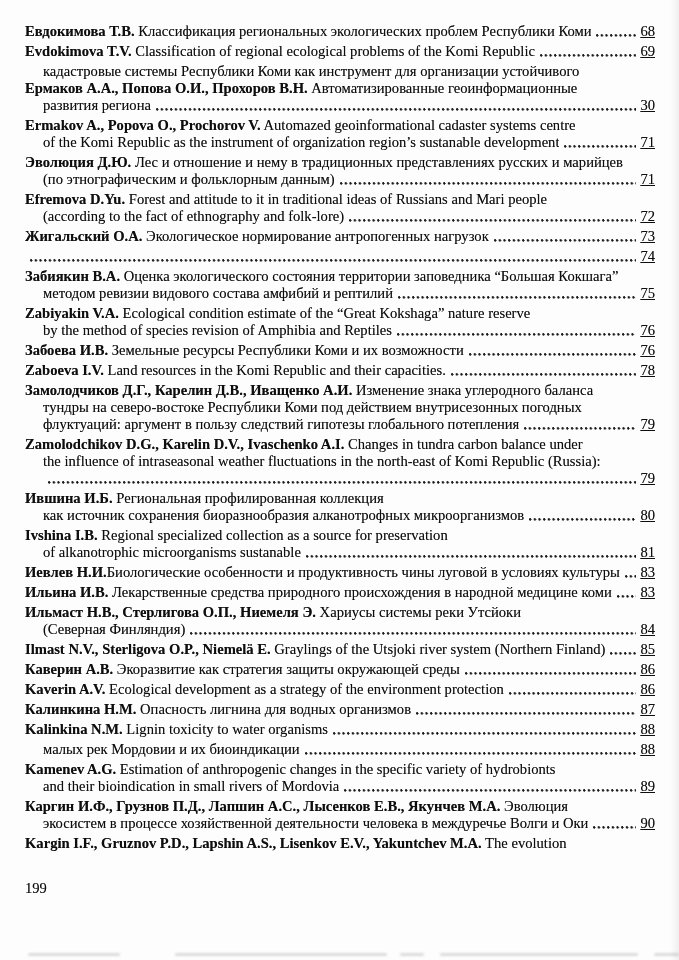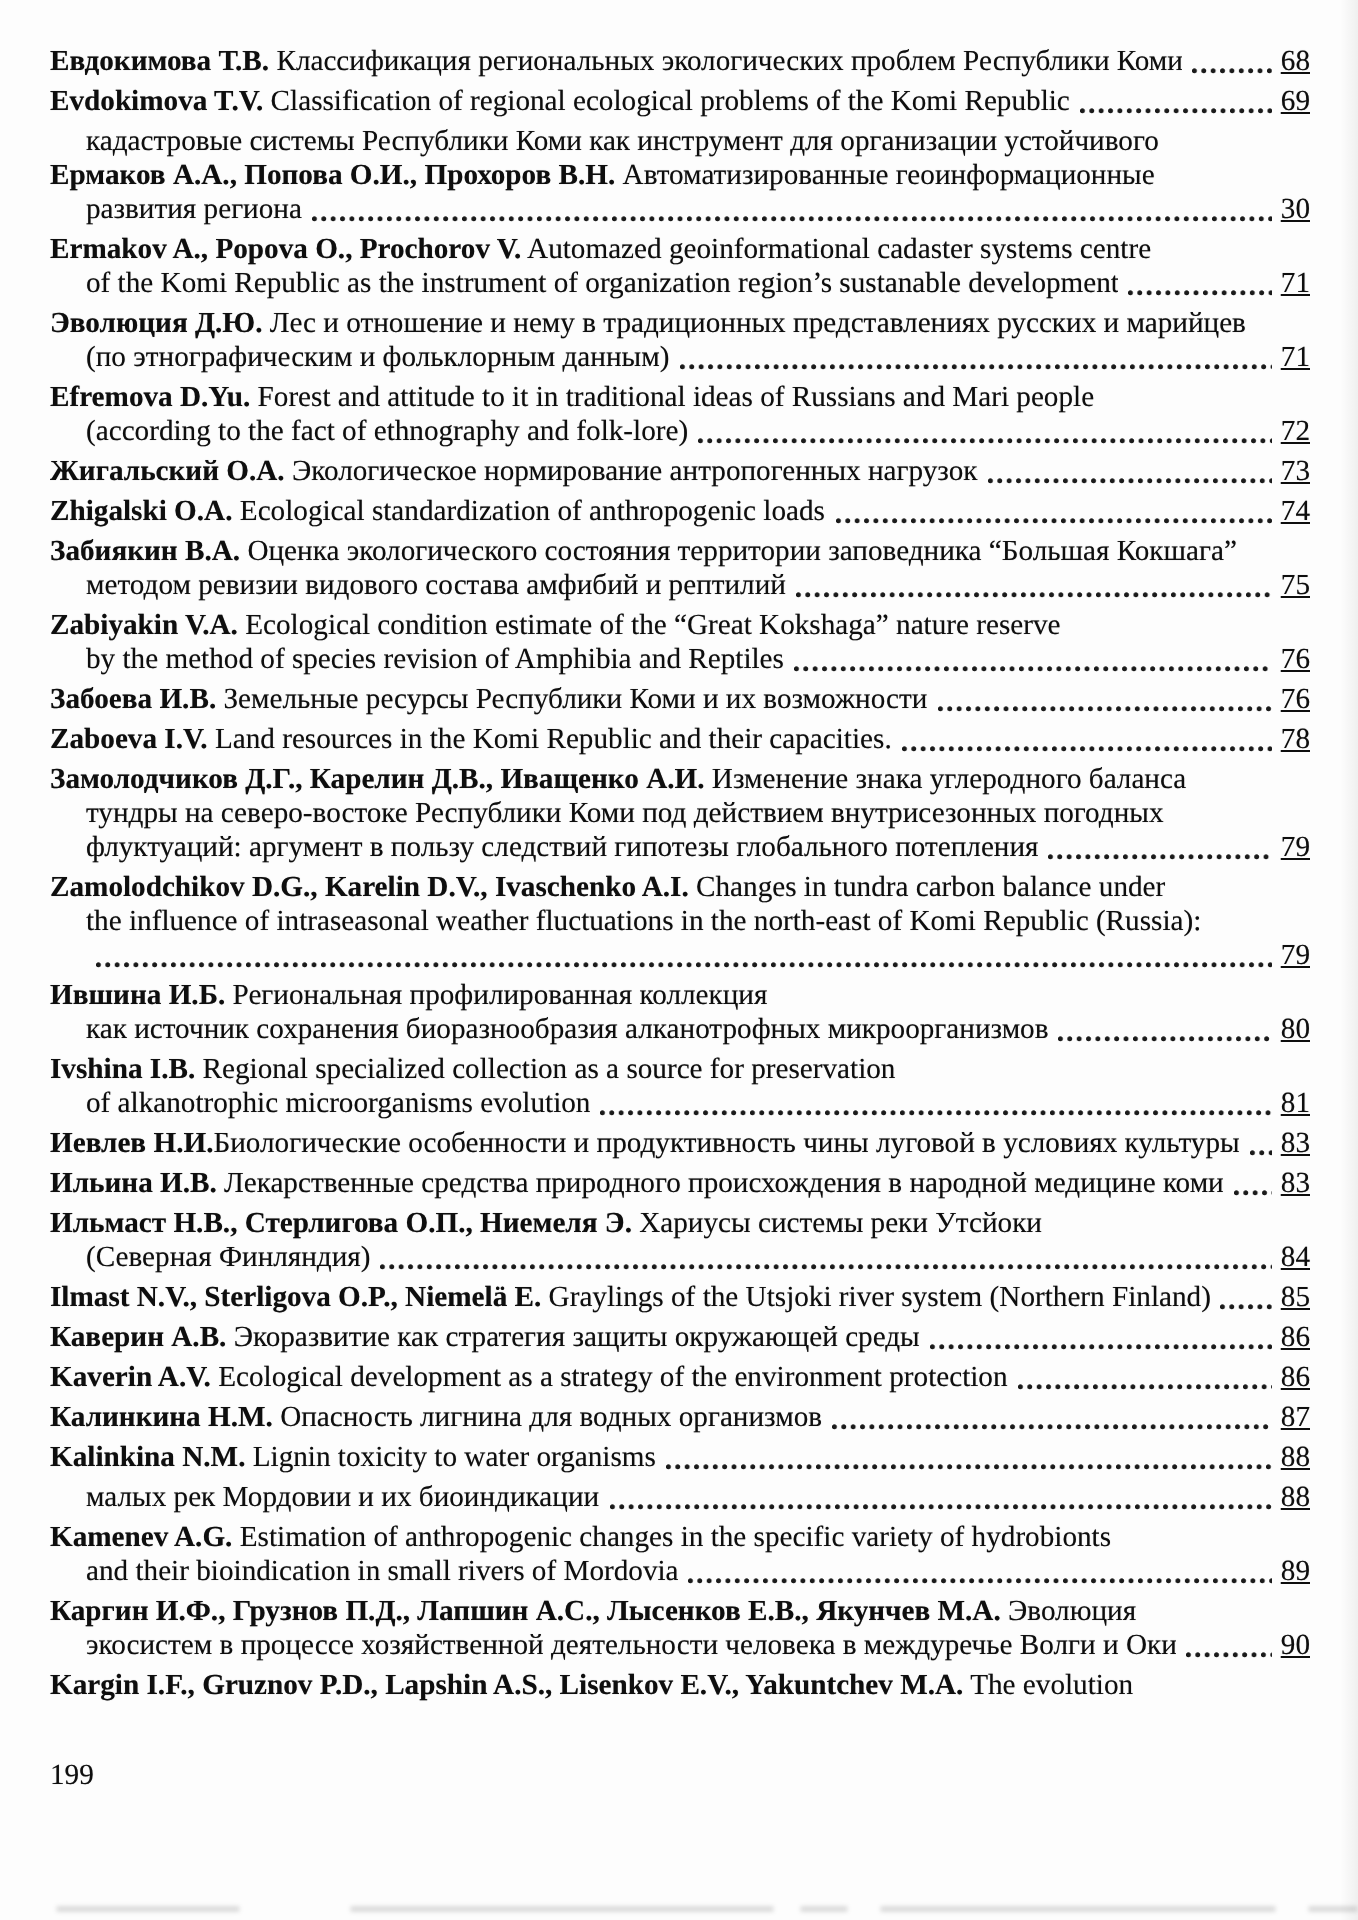--- a/index.html
+++ b/index.html
@@ -111,21 +111,20 @@
       </div>
       <div class="entry">
         <div class="line haspg">
           <span class="txt"><span class="au">Жигальский О.А.</span> Экологическое нормирование антропогенных нагрузок</span>
           <span class="leader"></span>
           <span class="pg">73</span>
         </div>
       </div>
       <div class="entry">
         <div class="line haspg">
-          <span class="txt"><span class="au">Zhigalski O.A.</span> Ecological standardization of anthropogenic loads</span>
           <span class="leader"></span>
           <span class="pg">74</span>
         </div>
       </div>
       <div class="entry">
         <div class="line"><span class="txt"><span class="au">Забиякин В.А.</span> Оценка экологического состояния территории заповедника “Большая Кокшага”</span></div>
         <div class="line cont haspg">
           <span class="txt">методом ревизии видового состава амфибий и рептилий</span>
           <span class="leader"></span>
           <span class="pg">75</span>
@@ -174,21 +173,21 @@
         <div class="line"><span class="txt"><span class="au">Ившина И.Б.</span> Региональная профилированная коллекция</span></div>
         <div class="line cont haspg">
           <span class="txt">как источник сохранения биоразнообразия алканотрофных микроорганизмов</span>
           <span class="leader"></span>
           <span class="pg">80</span>
         </div>
       </div>
       <div class="entry">
         <div class="line"><span class="txt"><span class="au">Ivshina I.B.</span> Regional specialized collection as a source for preservation</span></div>
         <div class="line cont haspg">
-          <span class="txt">of alkanotrophic microorganisms evolution</span>
+          <span class="txt">of alkanotrophic microorganisms sustanable</span>
           <span class="leader"></span>
           <span class="pg">81</span>
         </div>
       </div>
       <div class="entry">
         <div class="line haspg">
           <span class="txt"><span class="au">Иевлев Н.И.</span>Биологические особенности и продуктивность чины луговой в условиях культуры</span>
           <span class="leader"></span>
           <span class="pg">83</span>
         </div>

